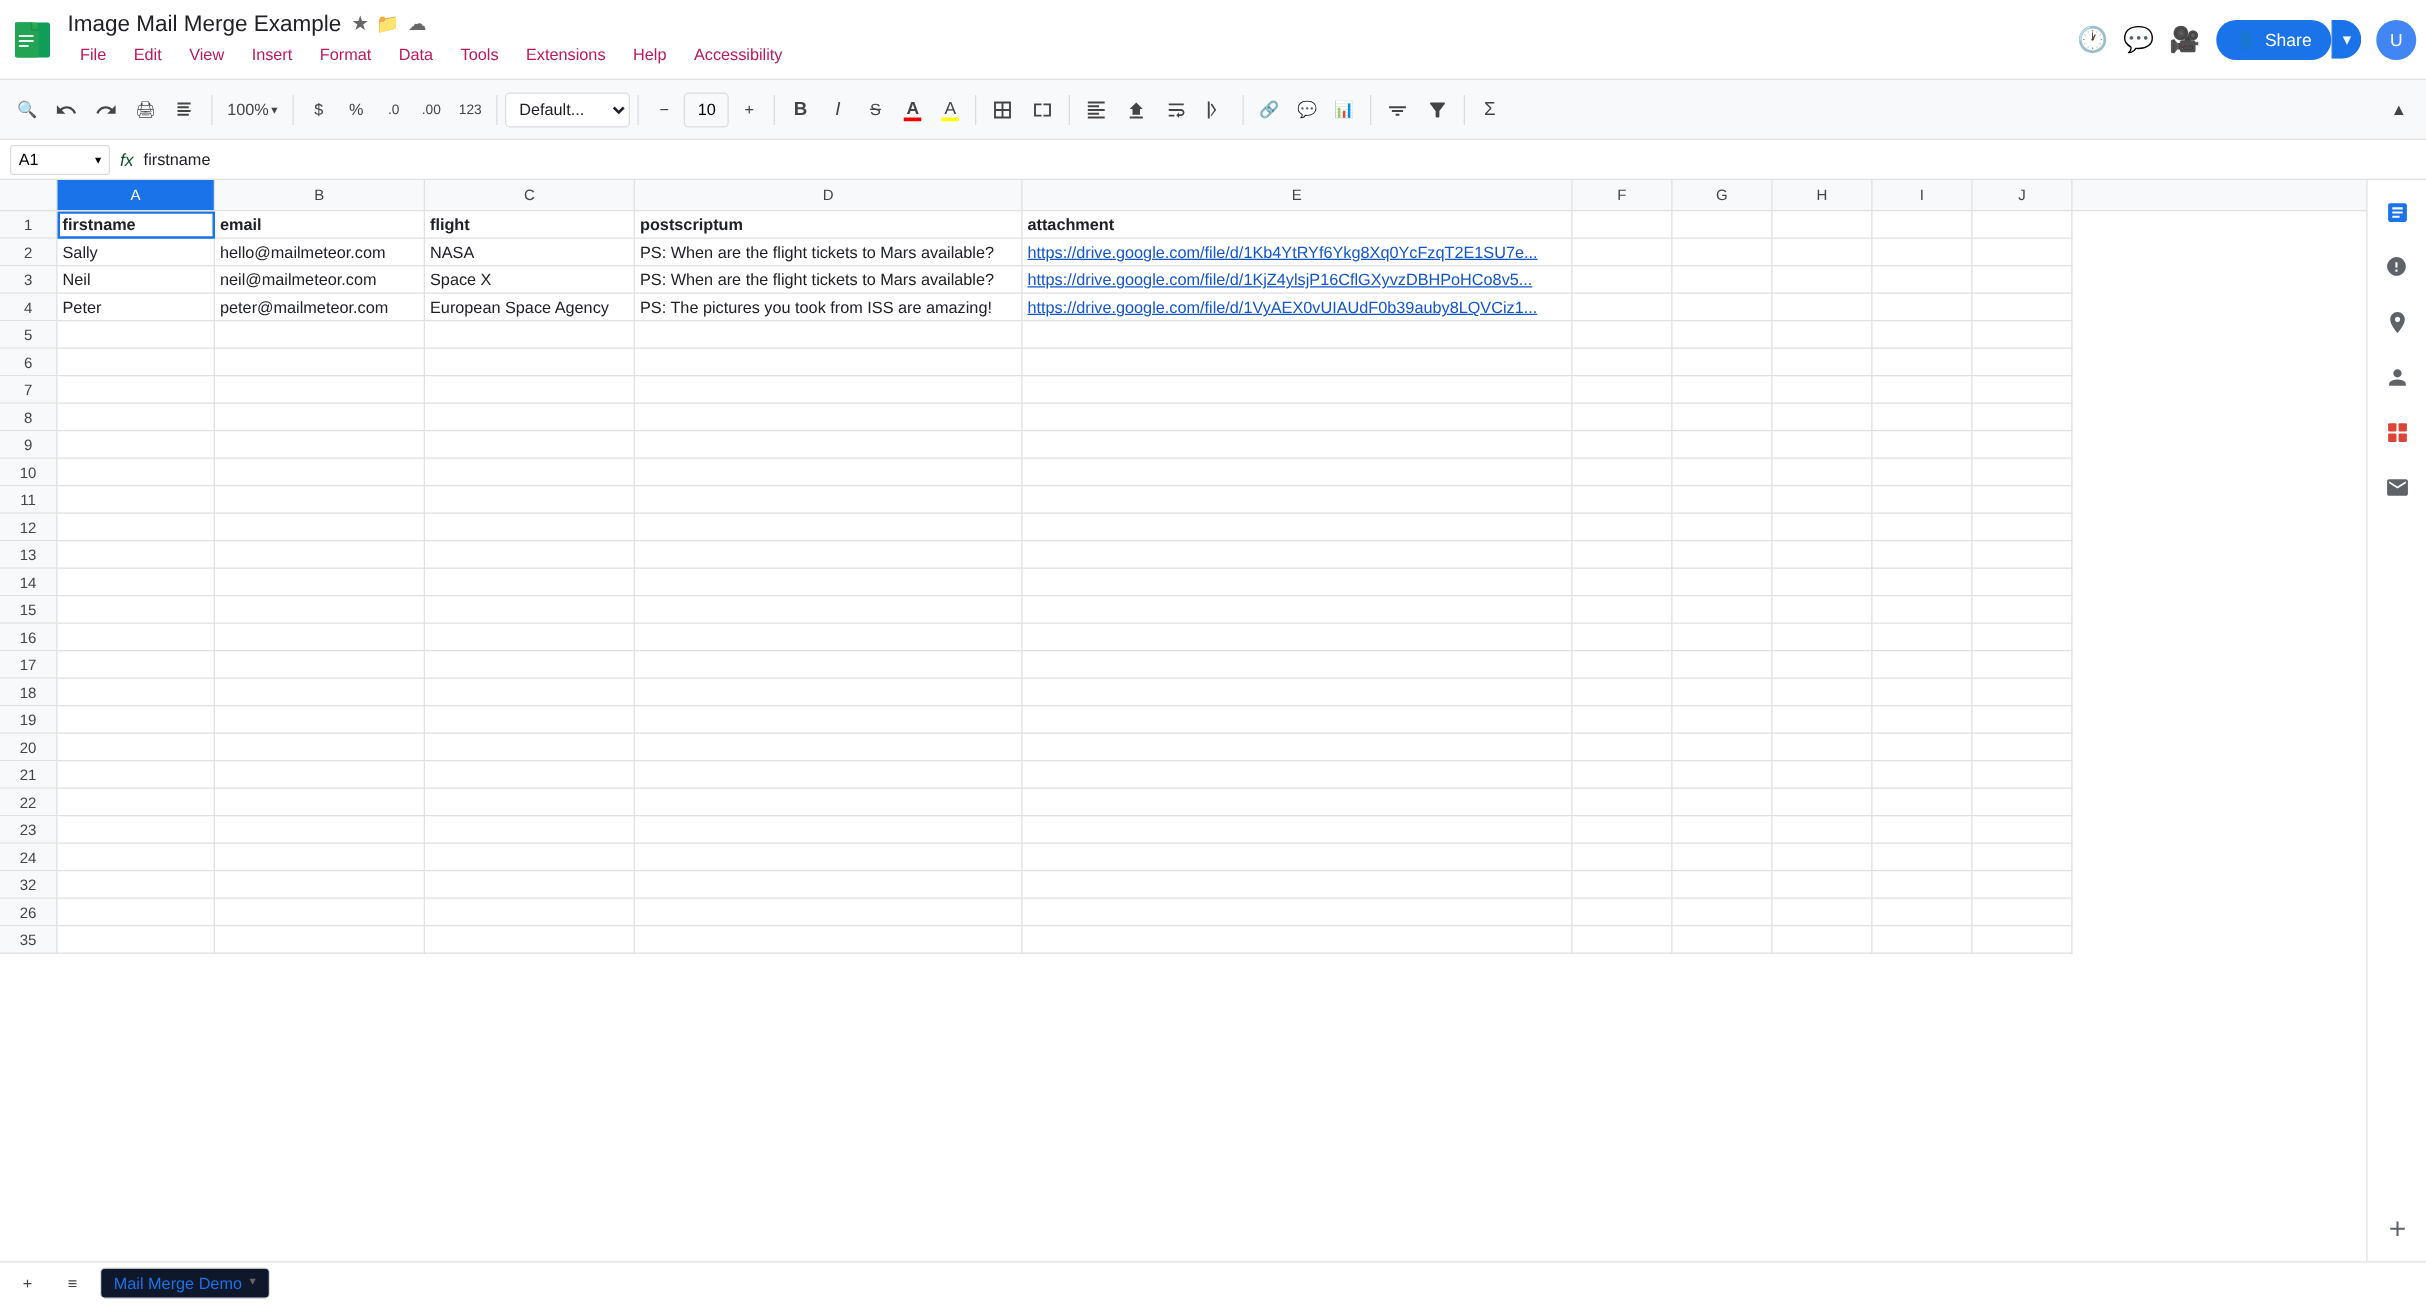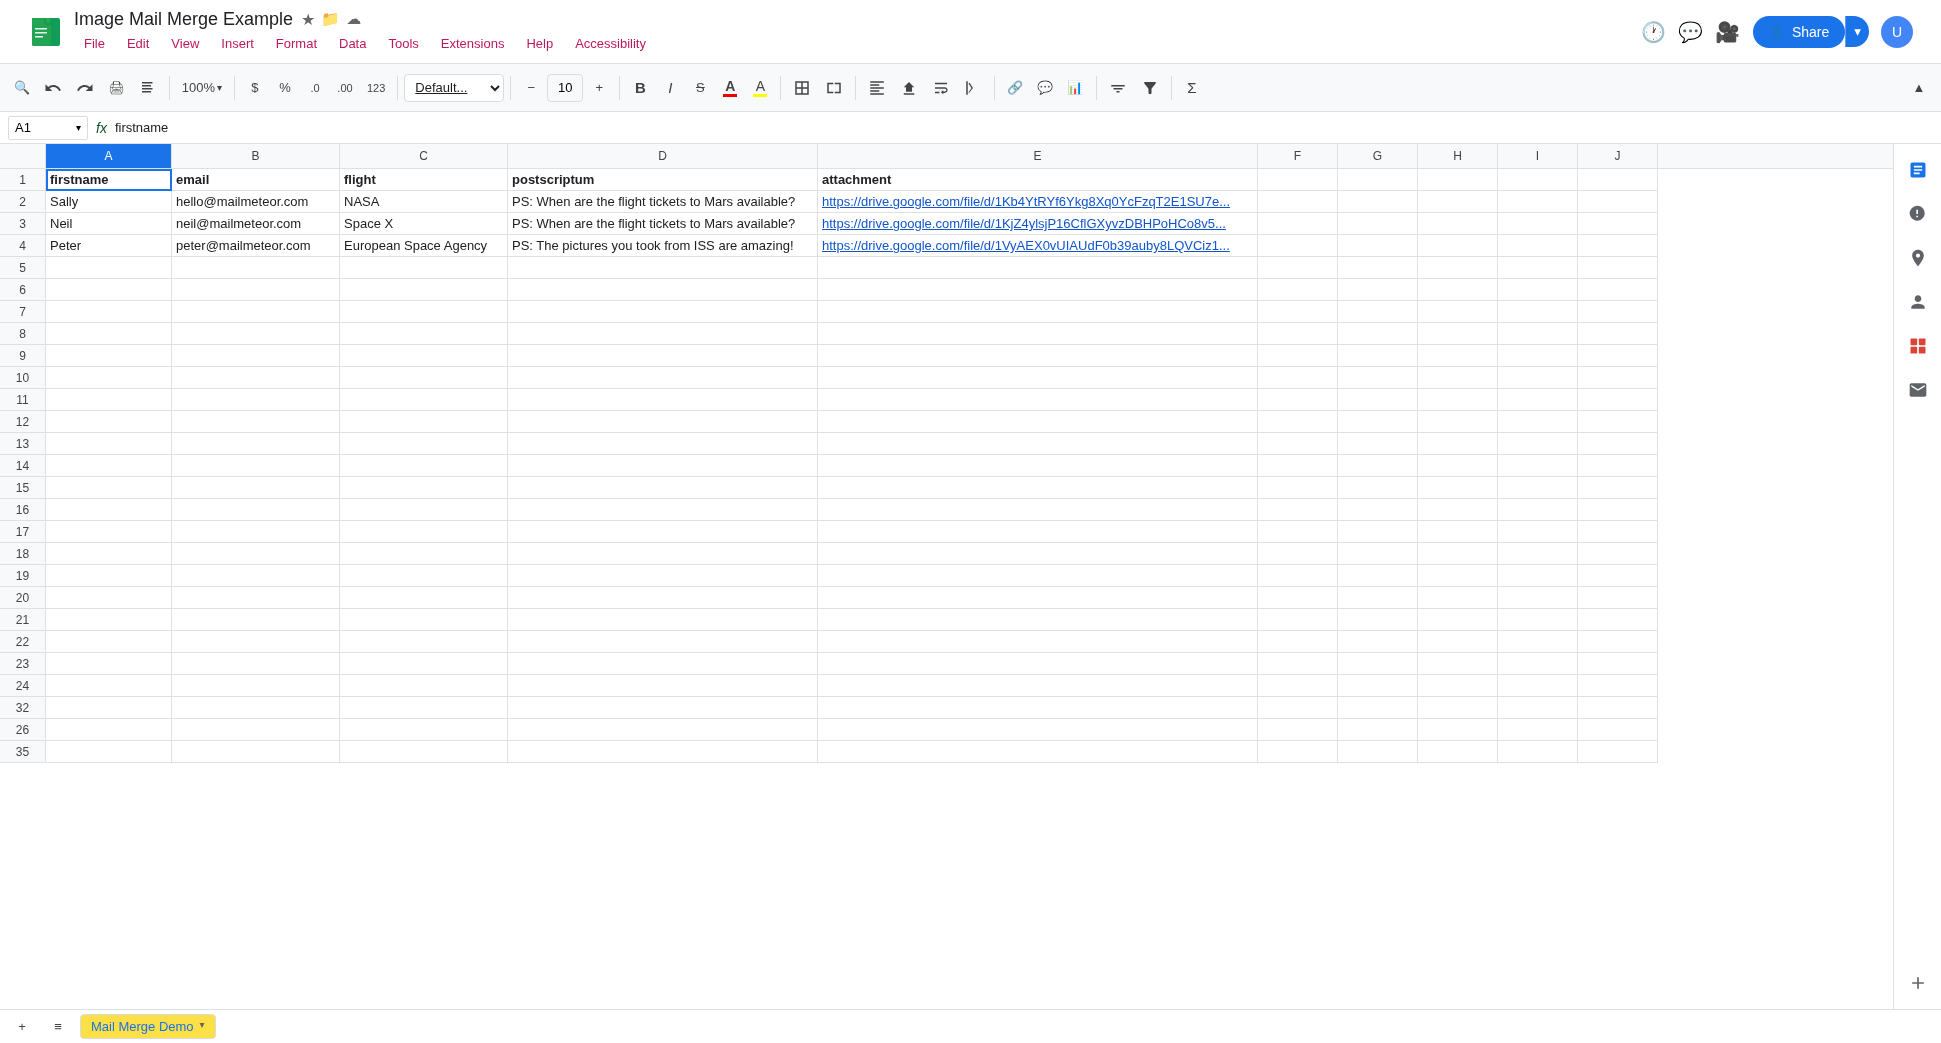--- a/index.html
+++ b/index.html
@@ -3,21 +3,21 @@
   <meta charset="utf-8">
   <style>
     * { margin: 0; padding: 0; box-sizing: border-box; }
     body { font-family: Arial, sans-serif; font-size: 13px; background: #fff; width: 1941px; height: 1043px; overflow: hidden; }
 
     
     #title-bar {
       display: flex;
       align-items: center;
       height: 64px;
-      padding: 0 28px;
+      padding: 0 8px;
       background: #fff;
       border-bottom: 1px solid #e0e0e0;
     }
     #app-icon {
       width: 36px; height: 36px; margin-right: 10px;
       display: flex; align-items: center; justify-content: center;
     }
     #doc-title-area {
       display: flex; flex-direction: column; flex: 1;
     }
@@ -60,21 +60,21 @@
       display: flex; align-items: center; height: 48px; padding: 0 8px;
       background: #f8f9fa; border-bottom: 1px solid #e0e0e0; gap: 2px;
     }
     .tb-btn {
       display: flex; align-items: center; justify-content: center;
       padding: 4px 6px; cursor: pointer; border-radius: 4px; color: #444; font-size: 13px; min-width: 28px; height: 30px;
     }
     .tb-separator { width: 1px; height: 24px; background: #dadce0; margin: 0 4px; }
     .tb-select {
       height: 28px; border: 1px solid #dadce0; border-radius: 4px; background: #fff;
-      padding: 0 6px; font-size: 13px; cursor: pointer; color: #202124; text-decoration: underline;
+      padding: 0 6px; font-size: 13px; cursor: pointer; color: #202124;
     }
     .tb-font-size {
       display: flex; align-items: center; gap: 2px;
     }
     .font-size-box {
       width: 36px; height: 28px; border: 1px solid #dadce0; border-radius: 4px;
       text-align: center; font-size: 13px; display: flex; align-items: center; justify-content: center;
     }
 
     
@@ -129,21 +129,21 @@
     .col-D { width: 310px; min-width: 310px; }
     .col-E { width: 440px; min-width: 440px; }
     .col-rest { width: 80px; min-width: 80px; }
 
     
     #bottom-bar {
       height: 34px; background: #fff; border-top: 1px solid #e0e0e0;
       display: flex; align-items: center; padding: 0 8px; gap: 8px;
     }
     #sheet-tab {
-      display: flex; align-items: flex-start; gap: 6px; background: #fde047;
+      display: flex; align-items: flex-start; gap: 6px; background: #0f172a;
       border: 1px solid #dadce0; border-radius: 4px; padding: 4px 10px; cursor: pointer;
       font-size: 13px; color: #1a73e8; font-weight: 500;
     }
     .tab-dropdown { font-size: 10px; color: #666; }
 
     
     #right-sidebar {
       width: 48px; background: #fff; border-left: 1px solid #e0e0e0;
       display: flex; flex-direction: column; align-items: center; padding: 8px 0; gap: 8px;
     }

